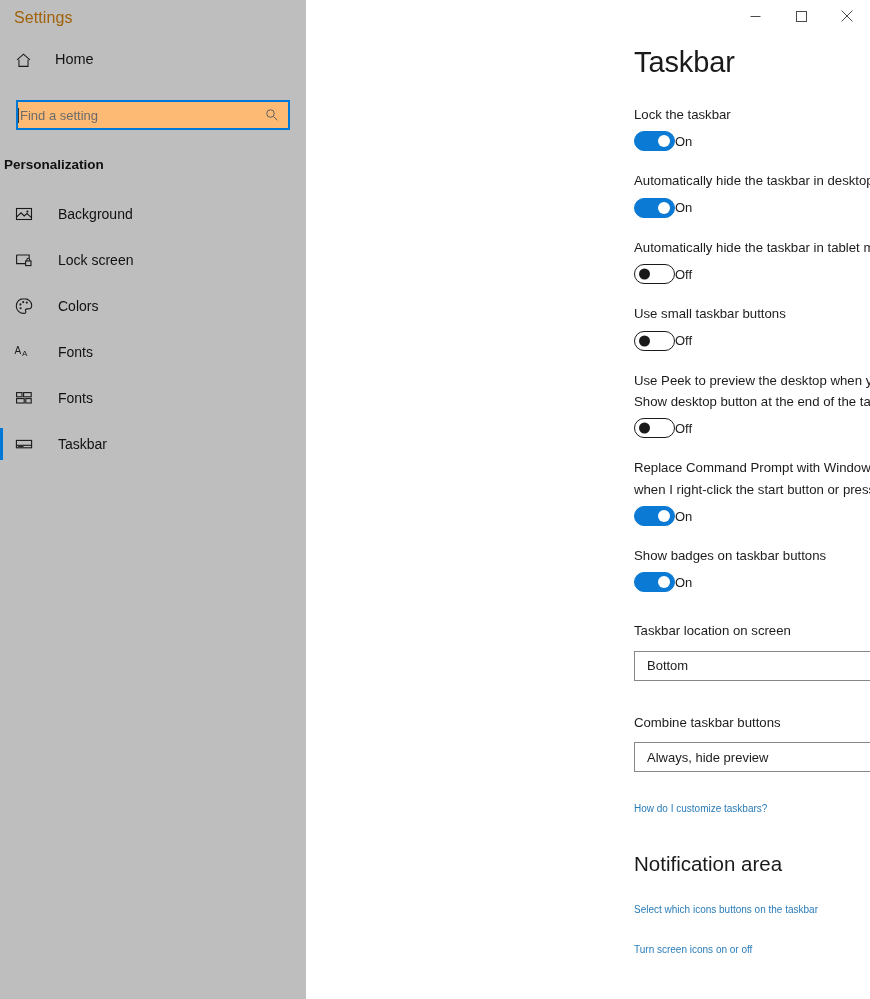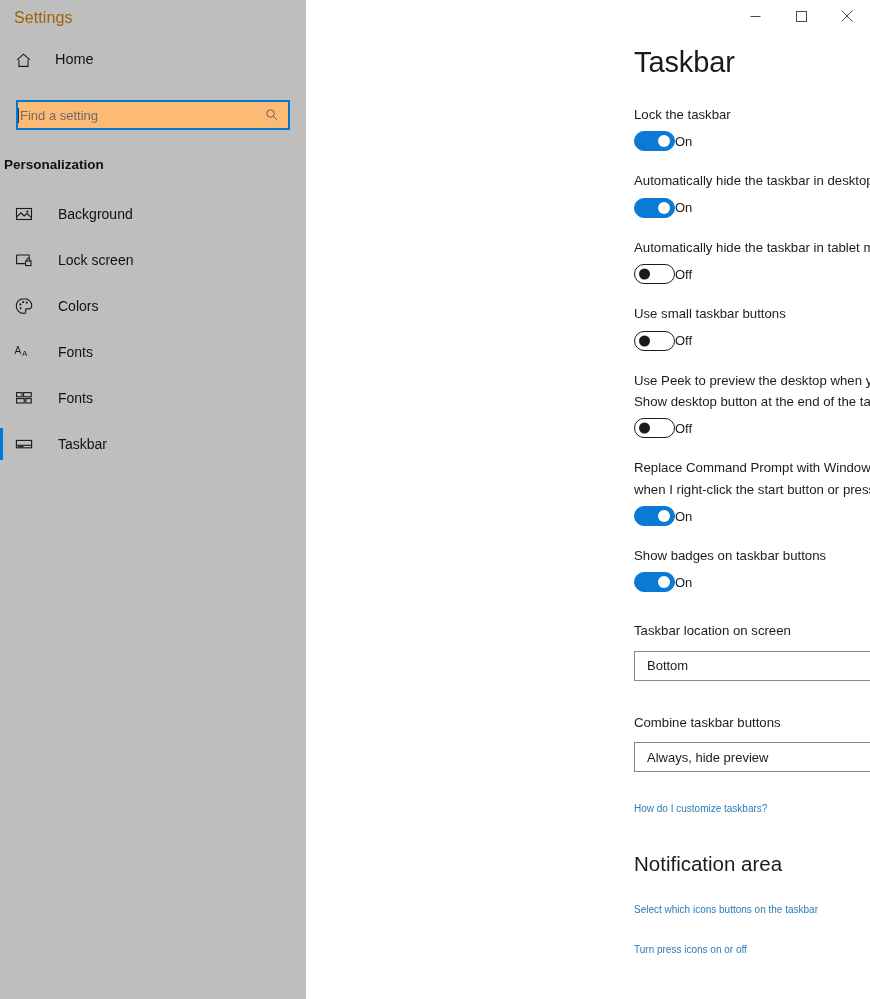--- a/index.html
+++ b/index.html
@@ -469,21 +469,21 @@
         <span class="link">How do I customize taskbars?</span>
       </div>
 
       <h2 class="subhead">Notification area</h2>
 
       <div class="link-row" style="margin-bottom:22px;">
         <span class="link">Select which icons buttons on the taskbar</span>
       </div>
 
       <div class="link-row" style="margin-bottom:0;">
-        <span class="link">Turn press icons on or off</span>
+        <span class="link">Turn screen icons on or off</span>
       </div>
 
       <h2 class="subhead tight">Multiple displays</h2>
 
     </div>
   </div>
 
   <div class="titlebar">
     <span class="titlebar-text">Settings</span>
     <div class="win-controls">

